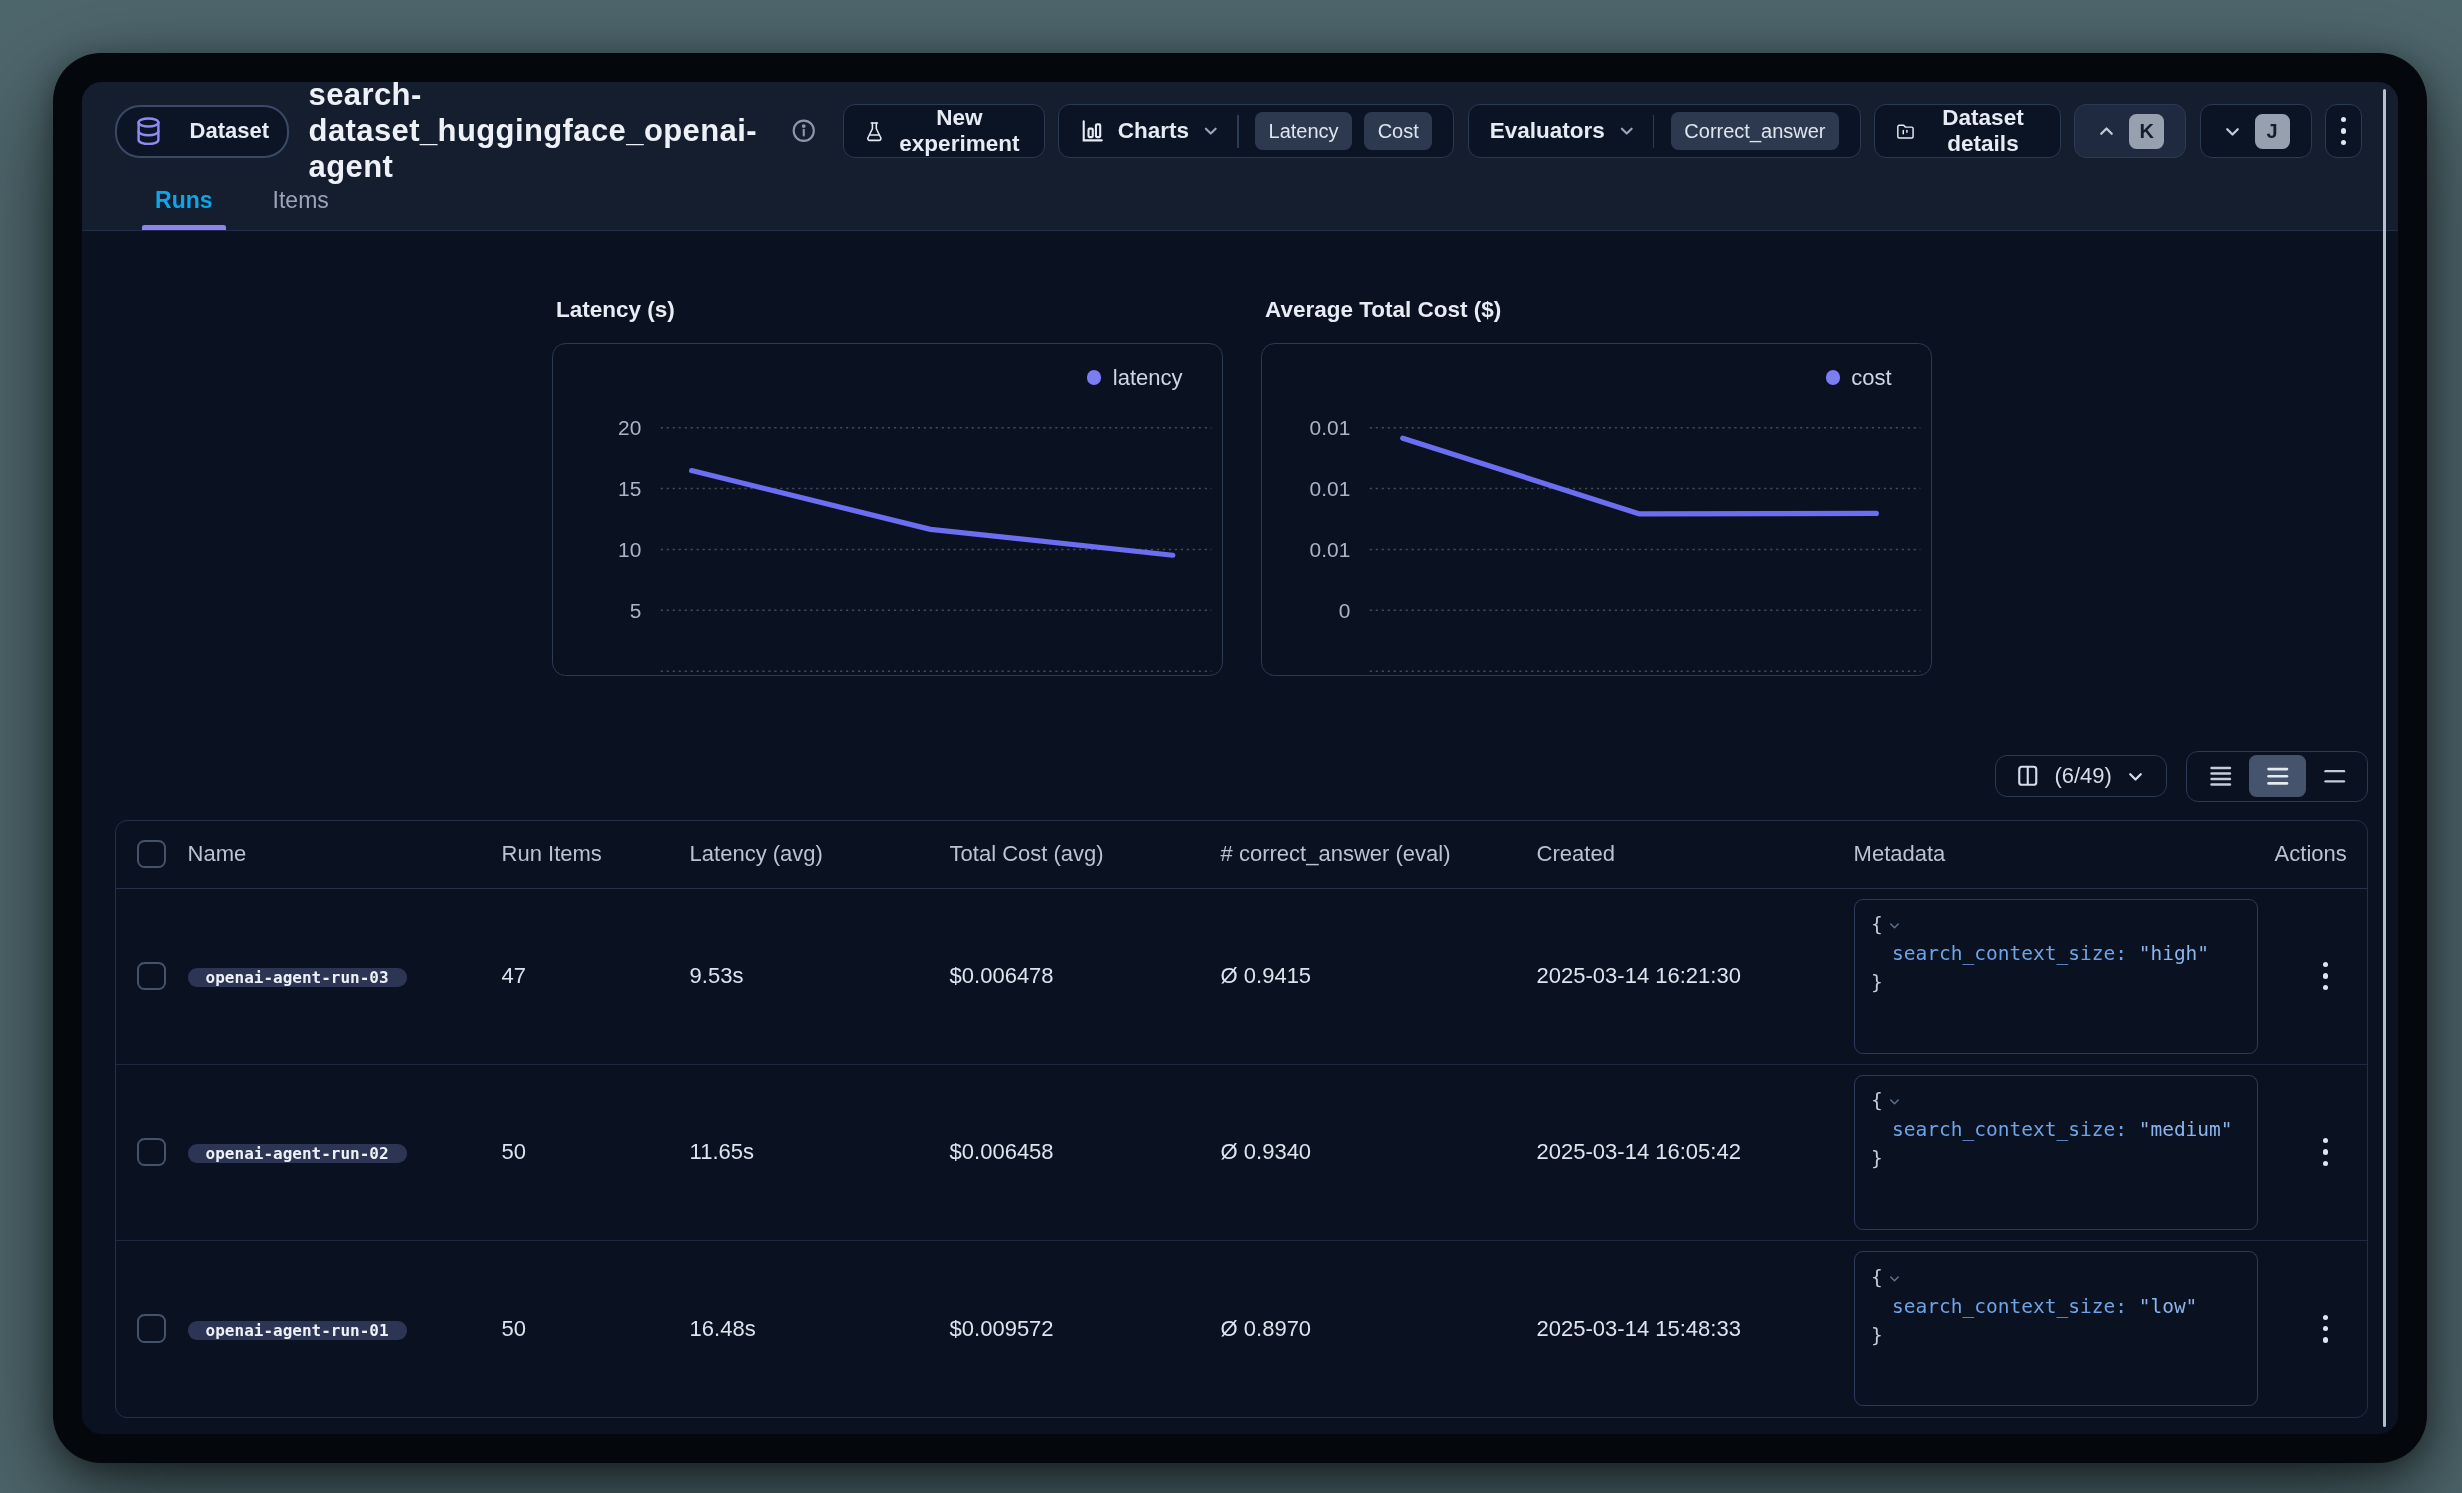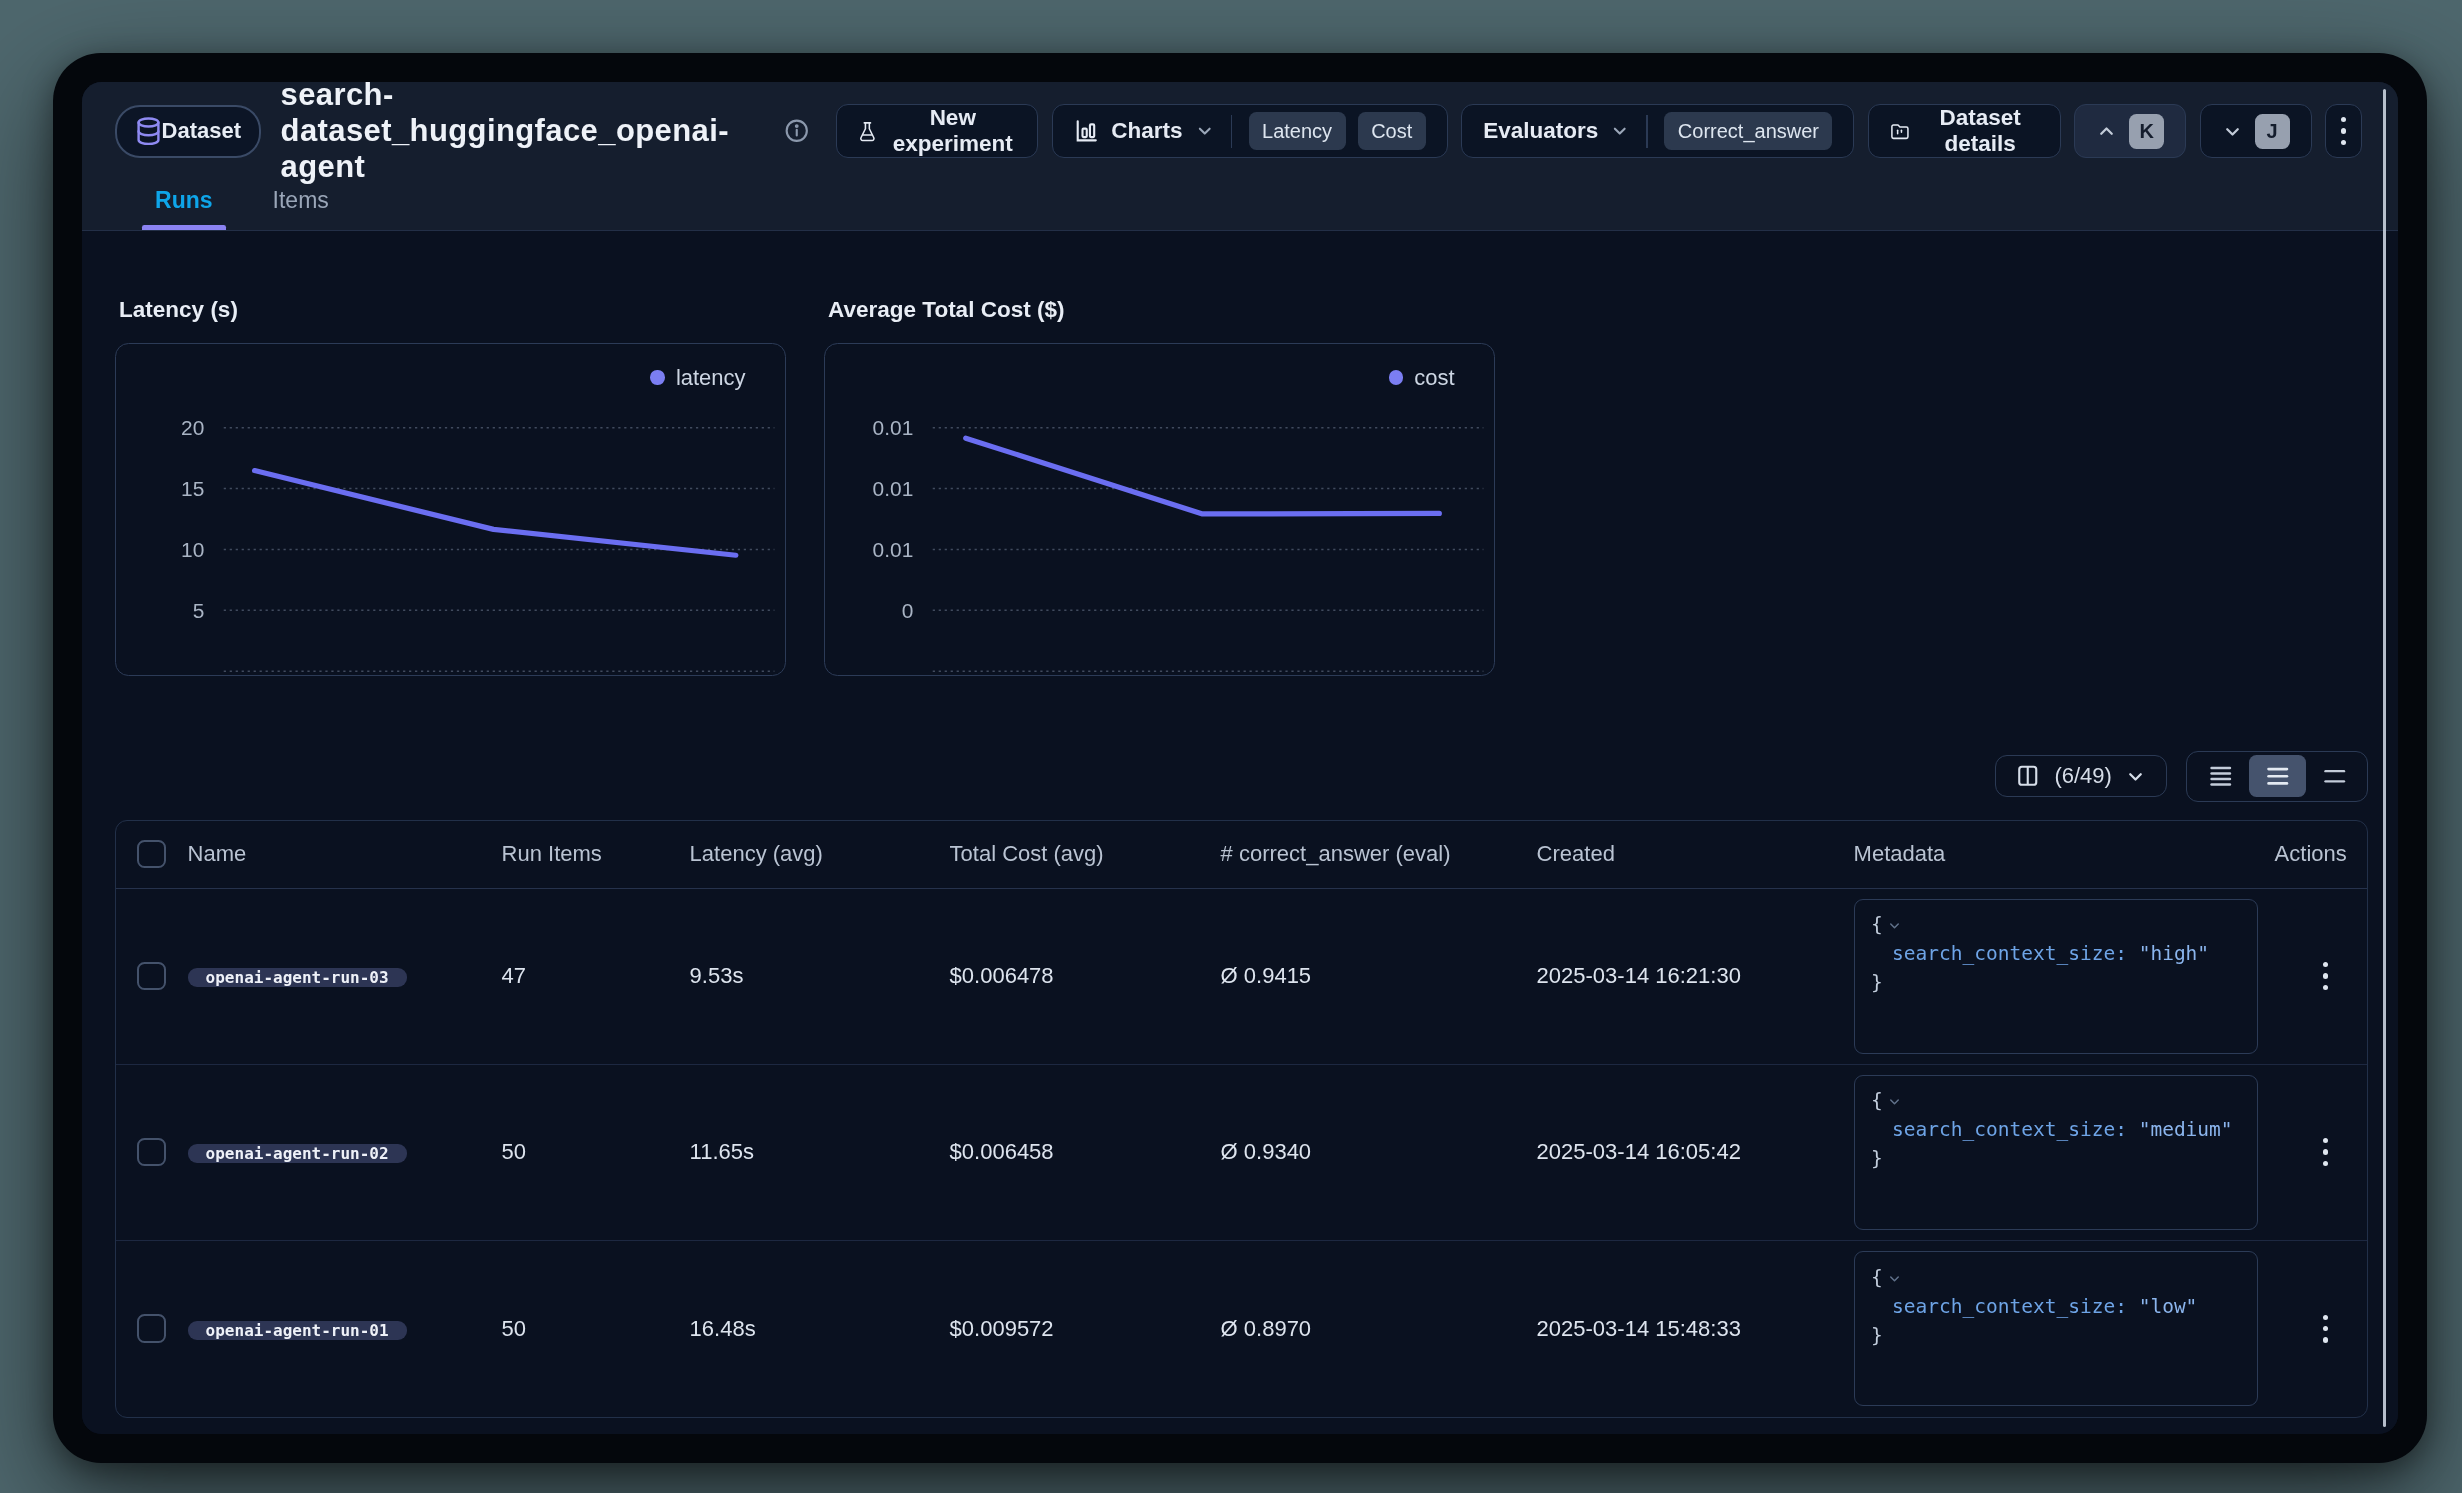--- a/index.html
+++ b/index.html
@@ -16,21 +16,21 @@
   .win-inner {
     width:100%; height:100%; background:#0a1120; border-radius:19.5px;
     overflow:hidden; position:relative; display:flex; flex-direction:column;
   }
 
   
   .topband { background:#151e2e; border-bottom:1.5px solid #232f47; padding:18px 36px 0 33px; }
   .topbar { display:flex; align-items:center; gap:13.5px; height:63px; }
 
   .dataset-badge {
-    display:flex; align-items:center; gap:0; height:53px; padding:0 18px;
+    display:flex; align-items:center; gap:28px; height:53px; padding:0 18px;
     border:2.3px solid #3a4a66; border-radius:25px; background:#0c1526;
   }
   .dataset-badge span { color:#e8edf5; font-size:22px; font-weight:bold; }
 
   .page-title { color:#eef2f8; font-size:31px; font-weight:bold; letter-spacing:0.4px; margin-left:6px; }
   .info-ic { margin-left:4.5px; display:flex; }
 
   .hspacer { flex:1; }
 
   .hbtn {
@@ -57,21 +57,21 @@
   .tab { position:relative; padding:10.5px 13.5px 16.5px 13.5px; font-size:23px; color:#9aa6b8; cursor:pointer; }
   .tab.active { color:#0ea5e9; font-weight:bold; }
   .tab.active::after {
     content:""; position:absolute; left:0; right:0; bottom:0; height:5.3px;
     background:#8b83f2; border-radius:2.3px 2.3px 0 0;
   }
 
   
   .content { flex:1; background:#0a1120; padding:0 30px 0 33px; }
 
-  .charts-row { display:flex; gap:38px; margin-top:66px; }
+  .charts-row { display:flex; gap:38px; margin-top:66px;justify-content:center; }
   .chart-title { color:#e8edf5; font-size:22.5px; font-weight:bold; margin:0 0 19.5px 4.5px; }
   .chart-card { width:671px; height:333px; border:1.5px solid #2c3b57; border-radius:13.5px; position:relative; }
   .chart-card svg.plot { position:absolute; inset:0; width:100%; height:100%; }
   .legend { position:absolute; top:21px; right:39px; display:flex; align-items:center; gap:11.3px; }
   .legend .ldot { width:14.3px; height:14.3px; border-radius:50%; background:#7b7ef2; }
   .legend .ltext { color:#cdd6e3; font-size:22px; }
 
   
   .table-controls { display:flex; justify-content:flex-end; align-items:center; gap:19.5px; margin-top:75px; }
   .cols-btn {

